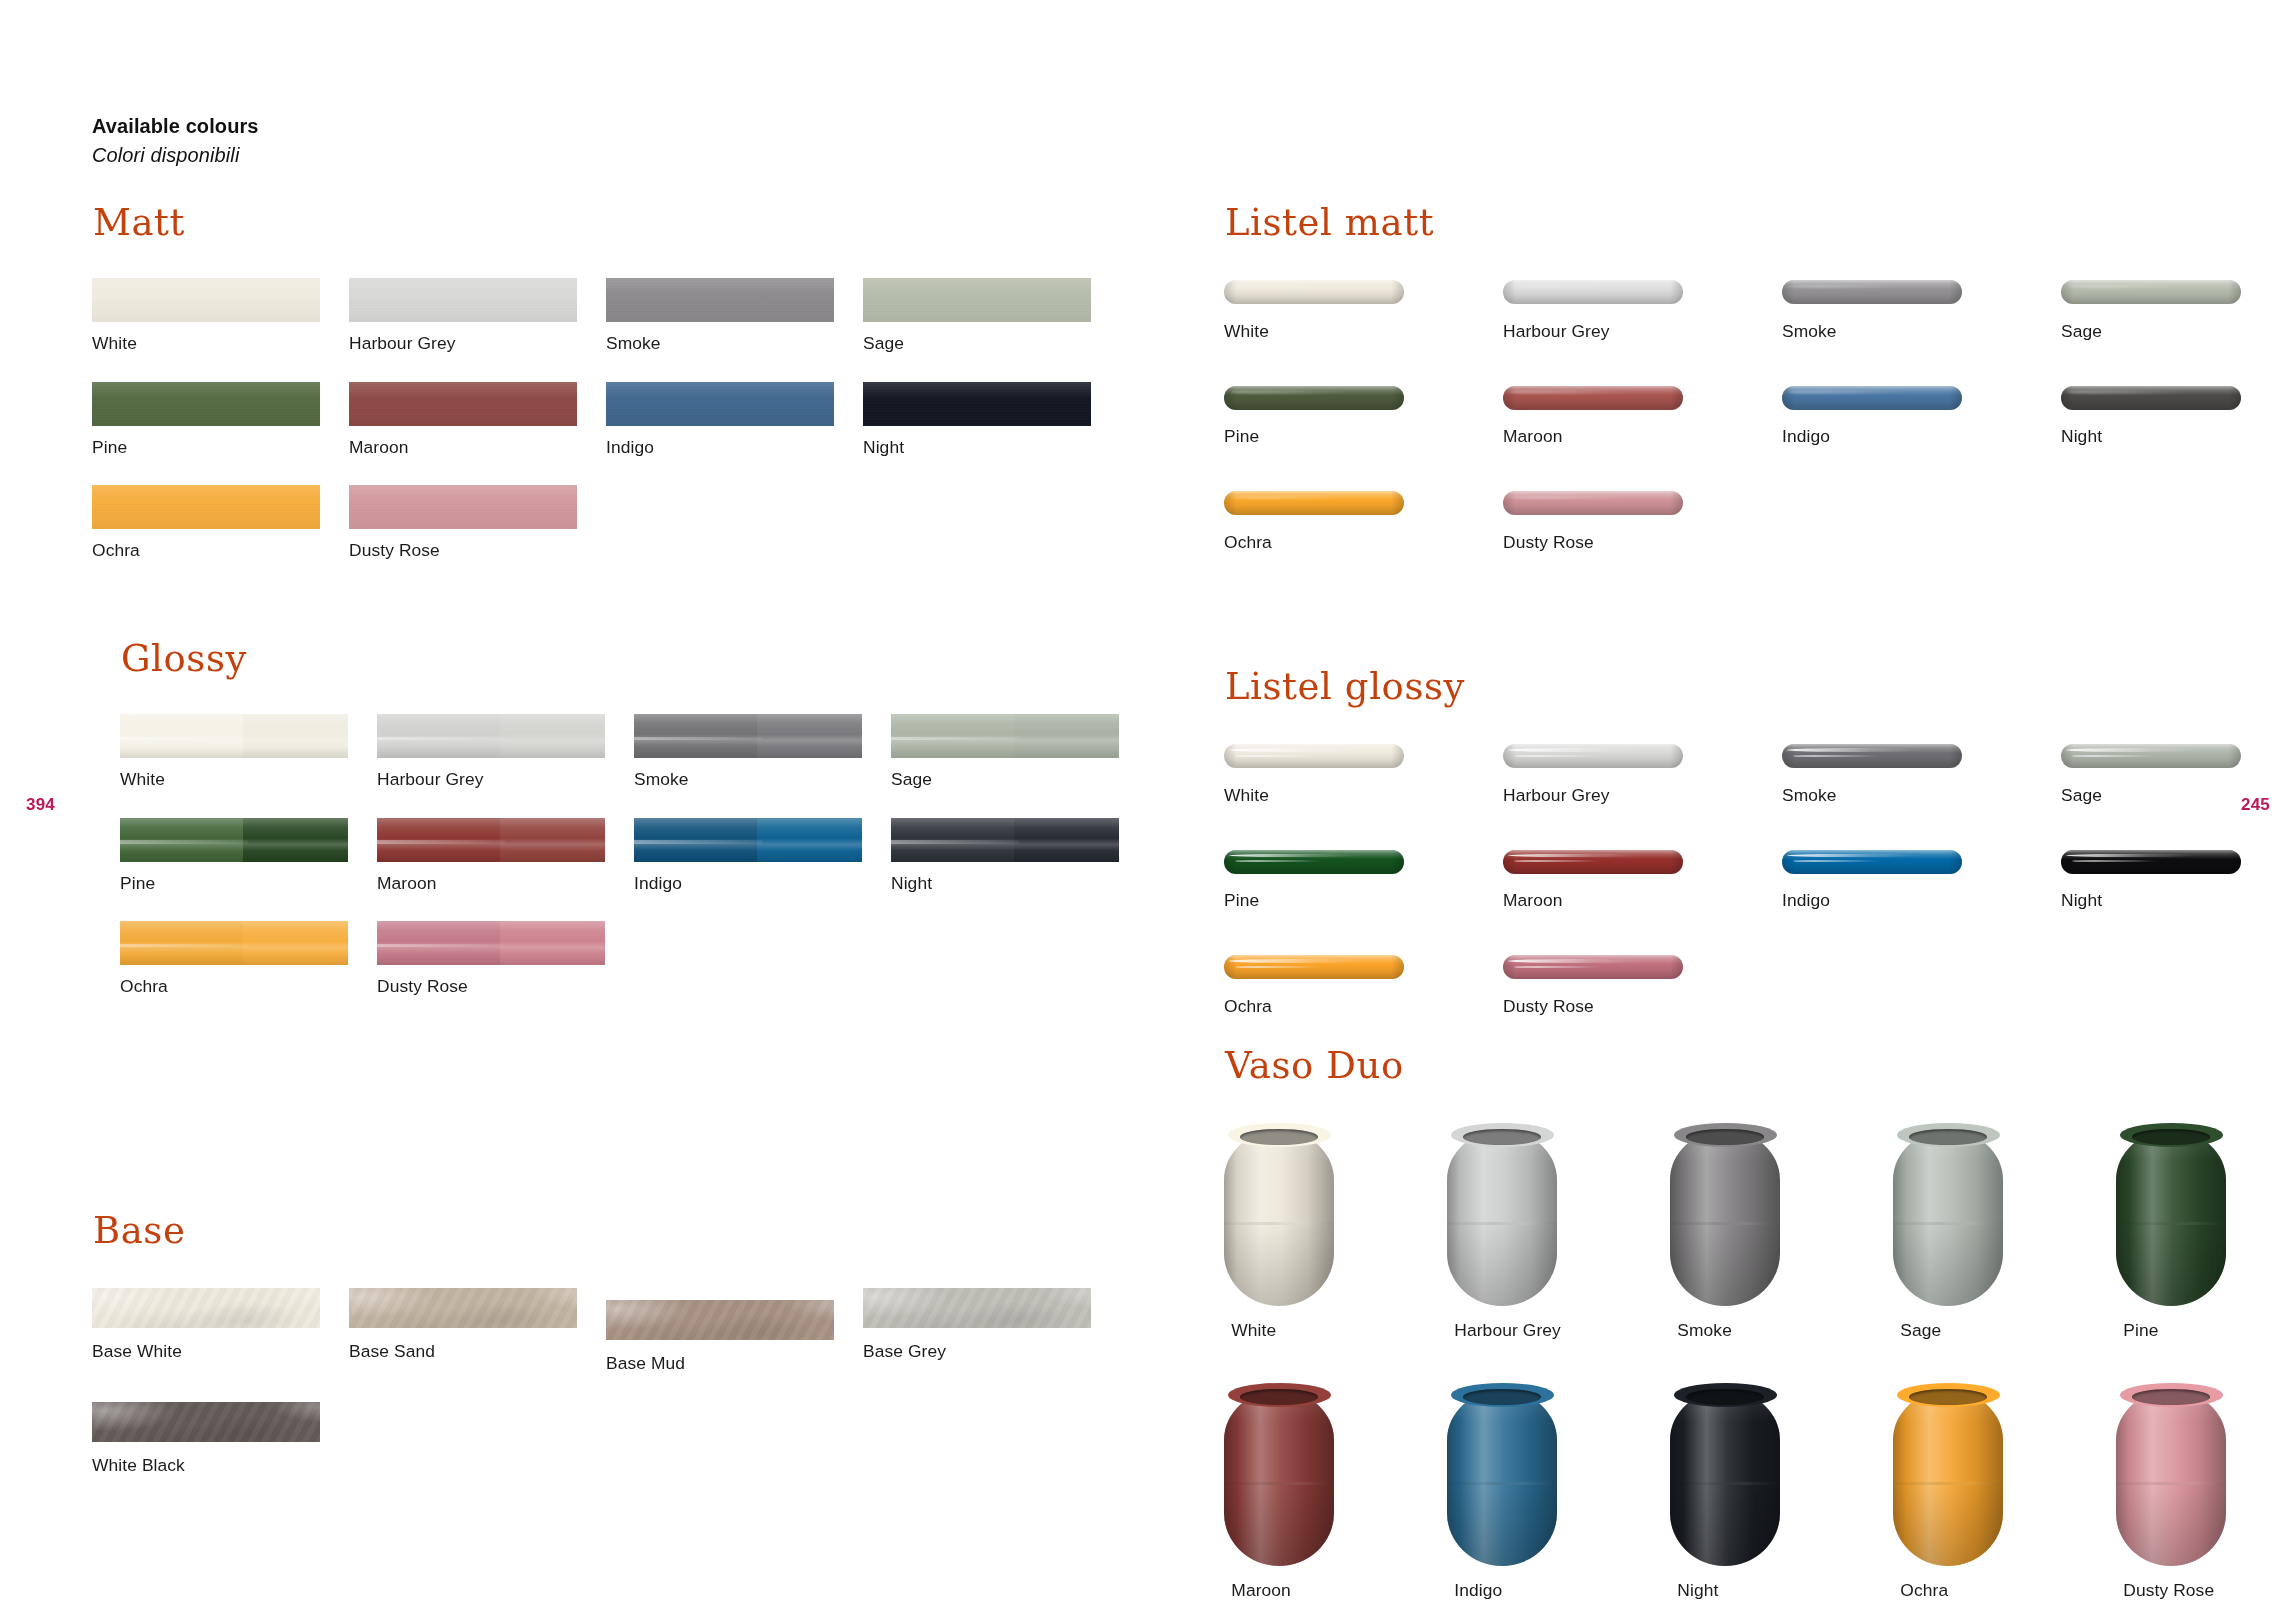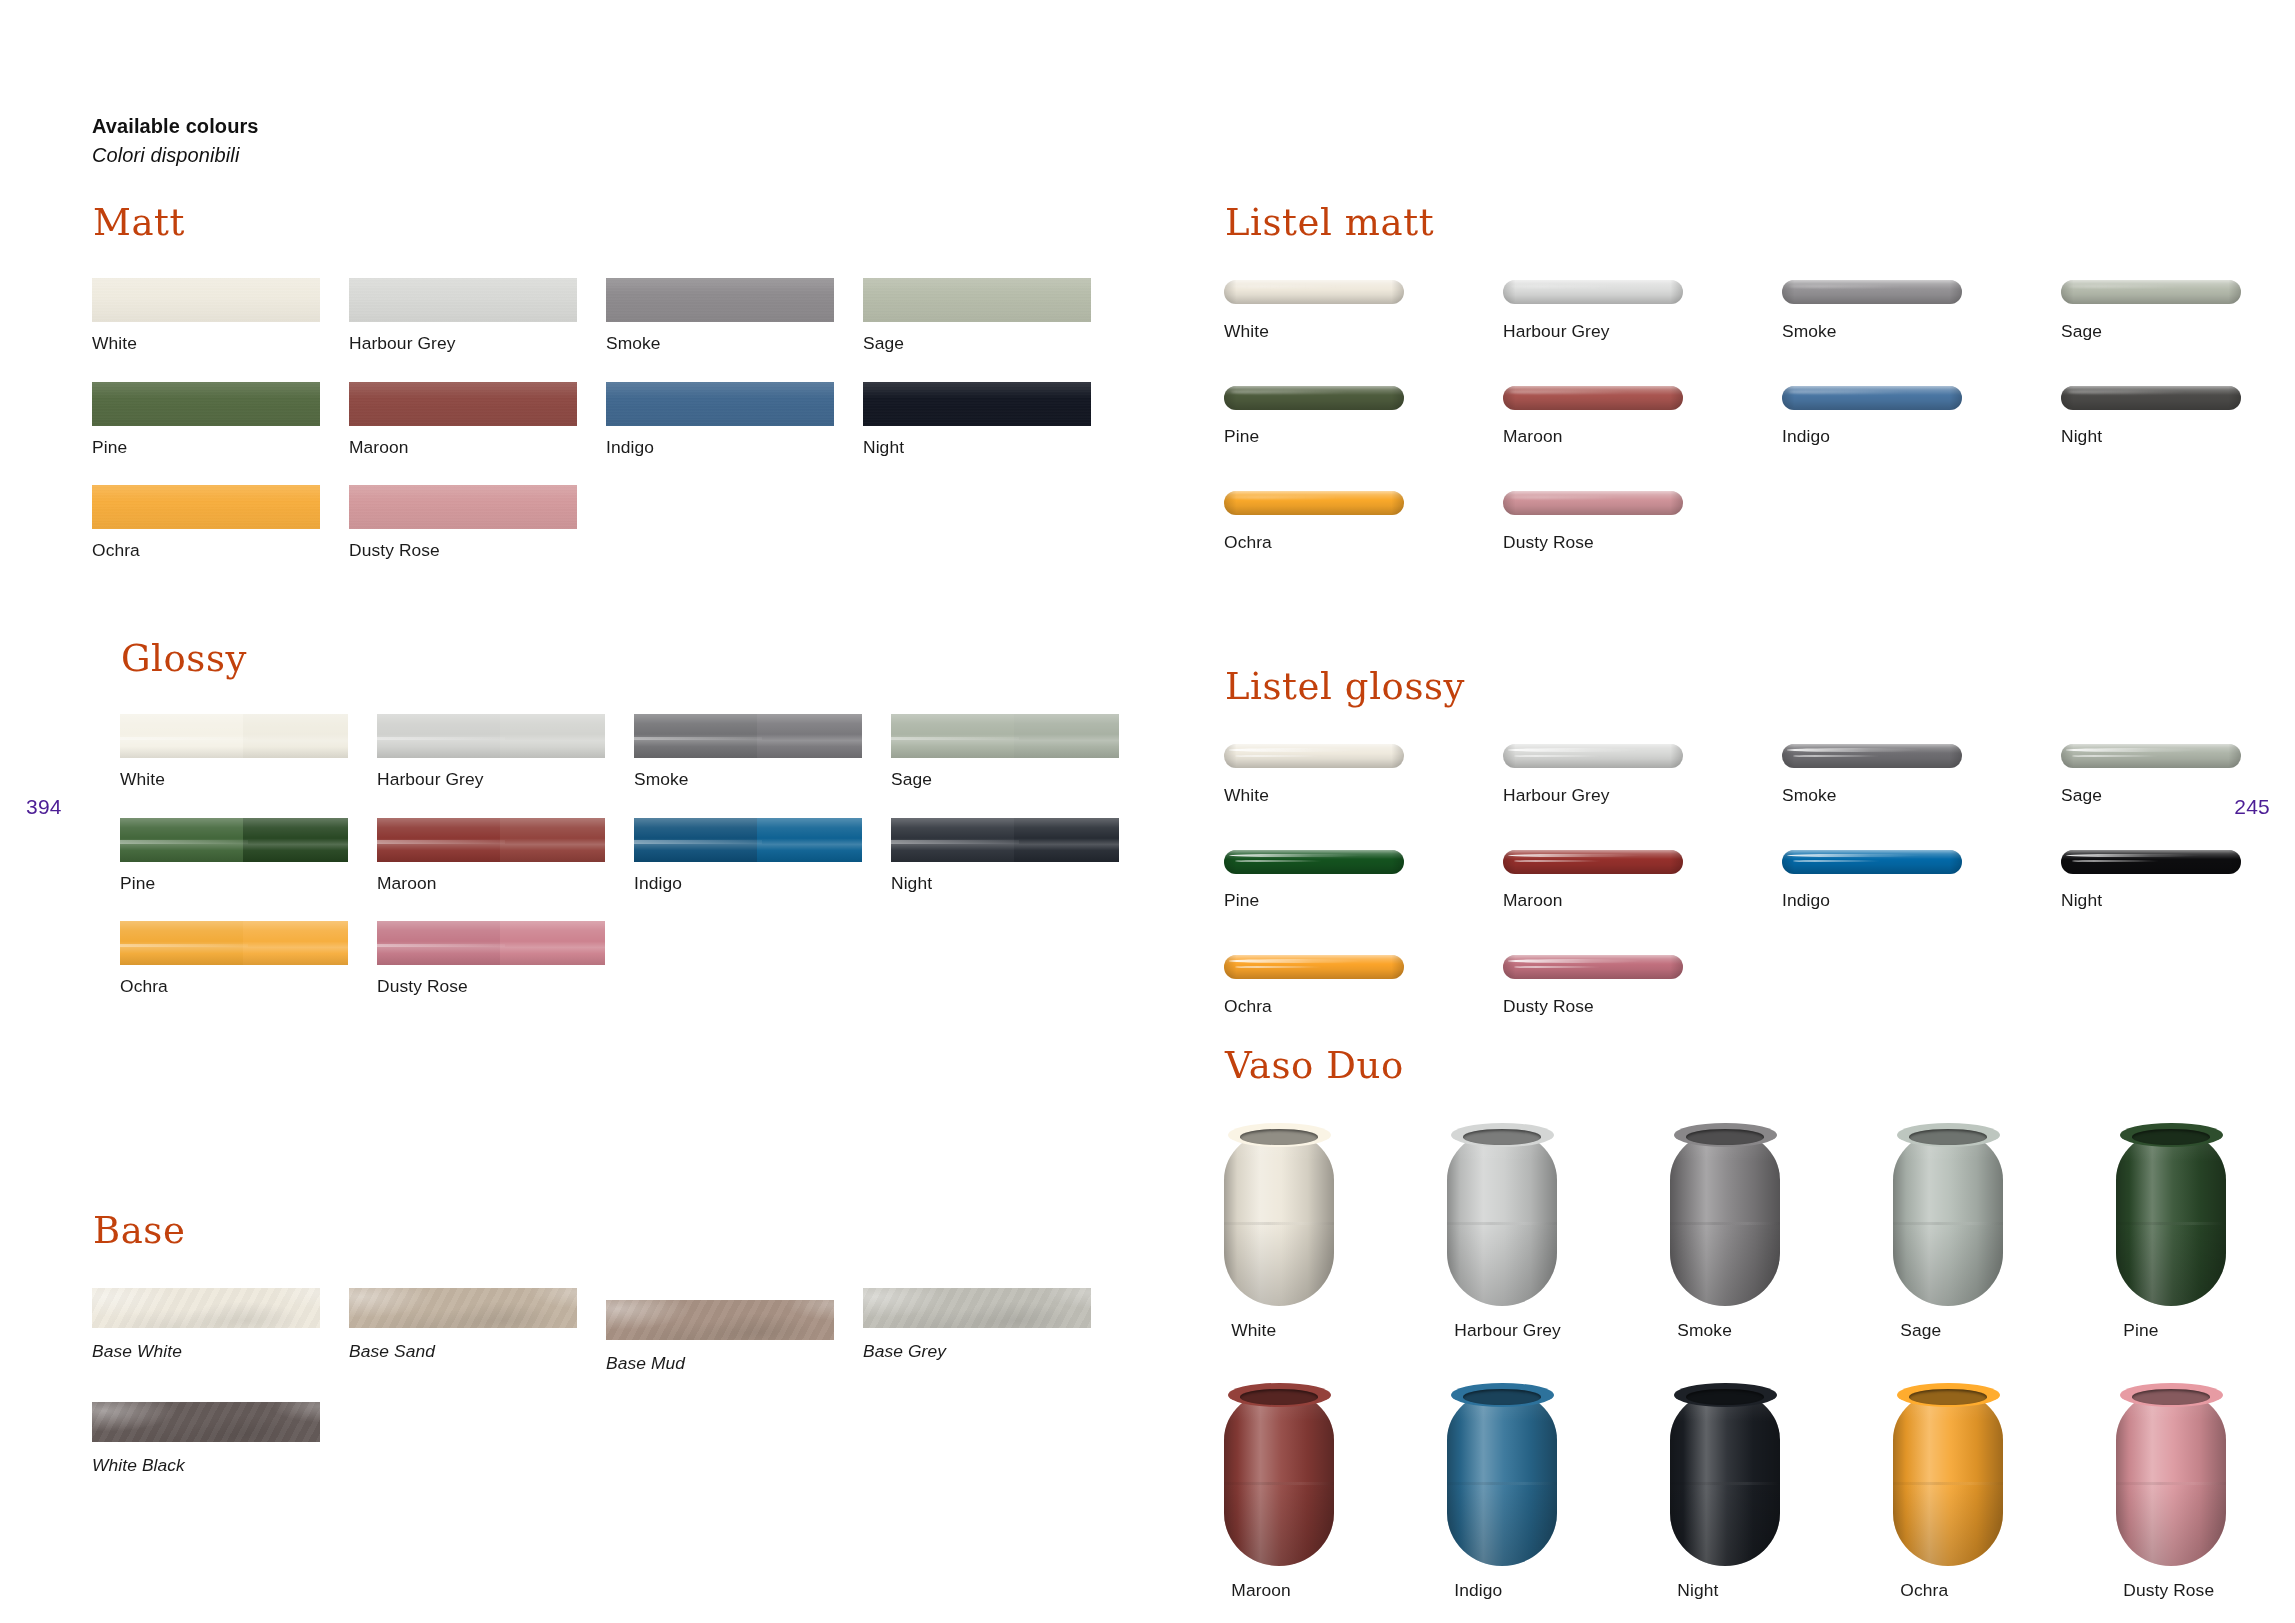--- a/index.html
+++ b/index.html
@@ -12,23 +12,24 @@
     height: 1624px;
     position: relative;
     font-family: "Liberation Sans", sans-serif;
     color: #1b1b1b;
     overflow: hidden;
   }
 
   
   .page-num {
     position: absolute;
-    font-size: 21px;
-    color: #4c1d95;
+    font-size: 17px;
+    color: #be185d;
     letter-spacing: 0.2px;
+    font-weight: bold;
   }
   #page-num-left  { left: 26px;  top: 795px; }
   #page-num-right { right: 26px; top: 795px; }
 
   .header { position: absolute; left: 92px; top: 112px; }
   .header-en {
     font-size: 20px;
     font-weight: bold;
     color: #111;
     letter-spacing: 0.1px;
@@ -422,21 +423,21 @@
             <div class="refl"></div>
             <div class="streak"></div>
           </div>
           <div class="cell-label">Dusty Rose</div>
         </div>
       </div>
   </div>
 
   <div class="section" id="sec-base" style="top:1212px;">
     <div class="section-title">Base</div>
-    <div class="grid" id="grid-base" style="margin-top:39px;font-style:italic;">
+    <div class="grid" id="grid-base" style="margin-top:39px;">
         <div class="cell base-cell" style="margin-bottom: 27.5px;">
           <div class="tile-base" style="background: rgb(238, 233, 221);">
             <div class="mottle"></div>
             <div class="mottle2"></div>
           </div>
           <div class="cell-label">Base White</div>
         </div>
         <div class="cell base-cell" style="margin-bottom: 27.5px;">
           <div class="tile-base" style="background: rgb(195, 180, 162);">
             <div class="mottle"></div>

